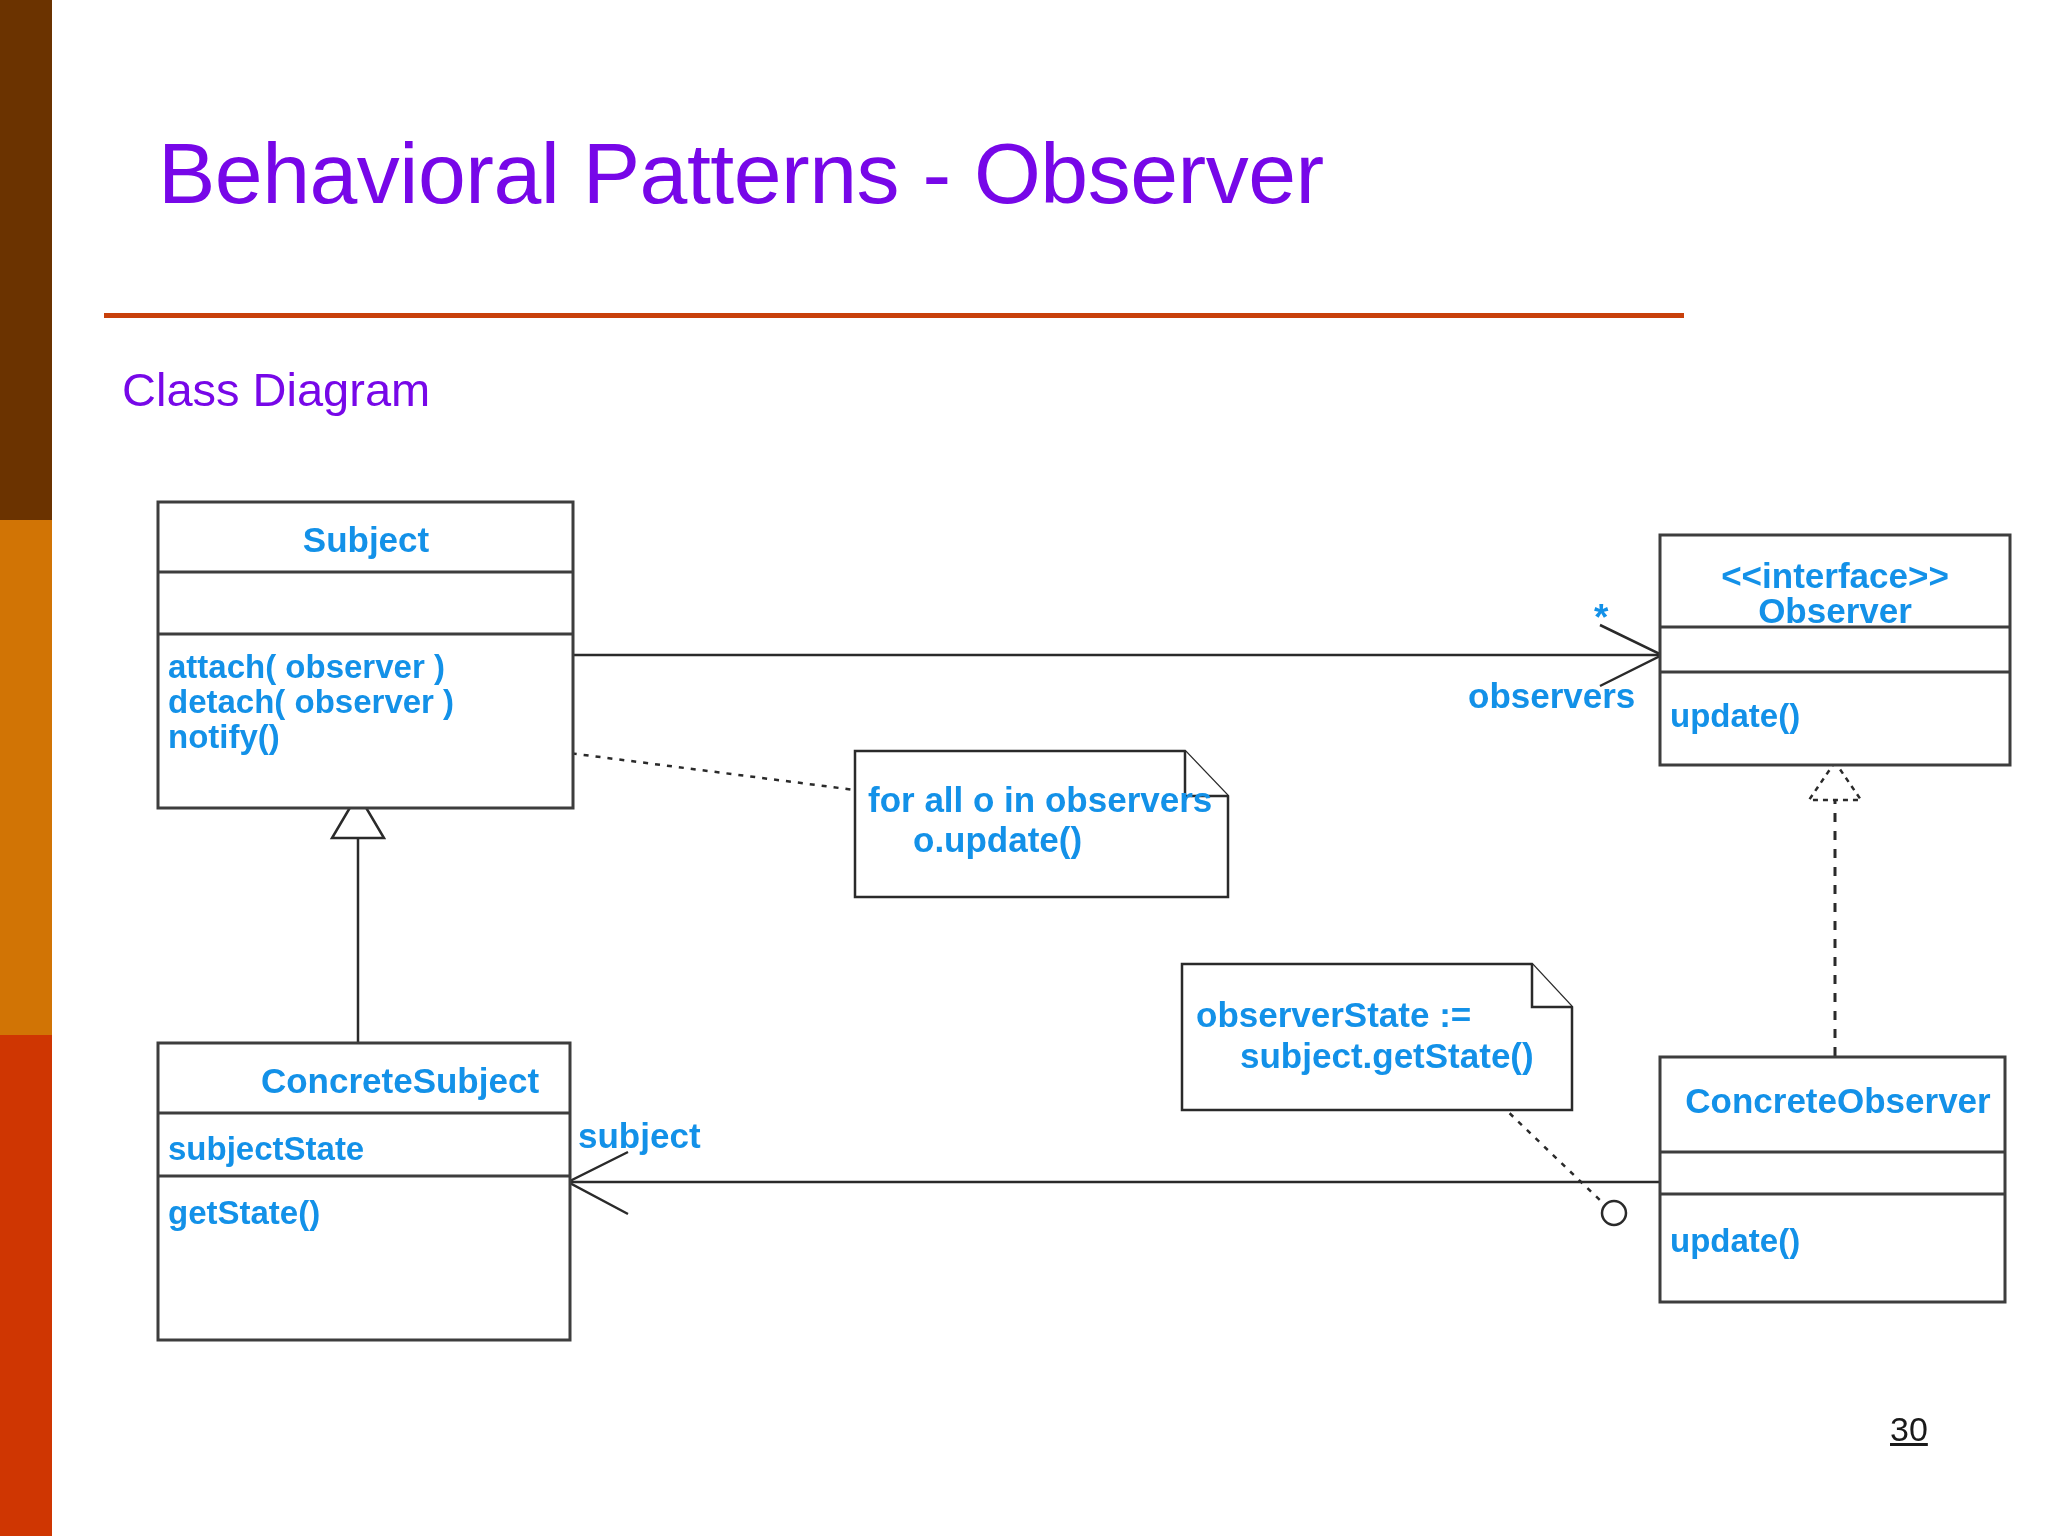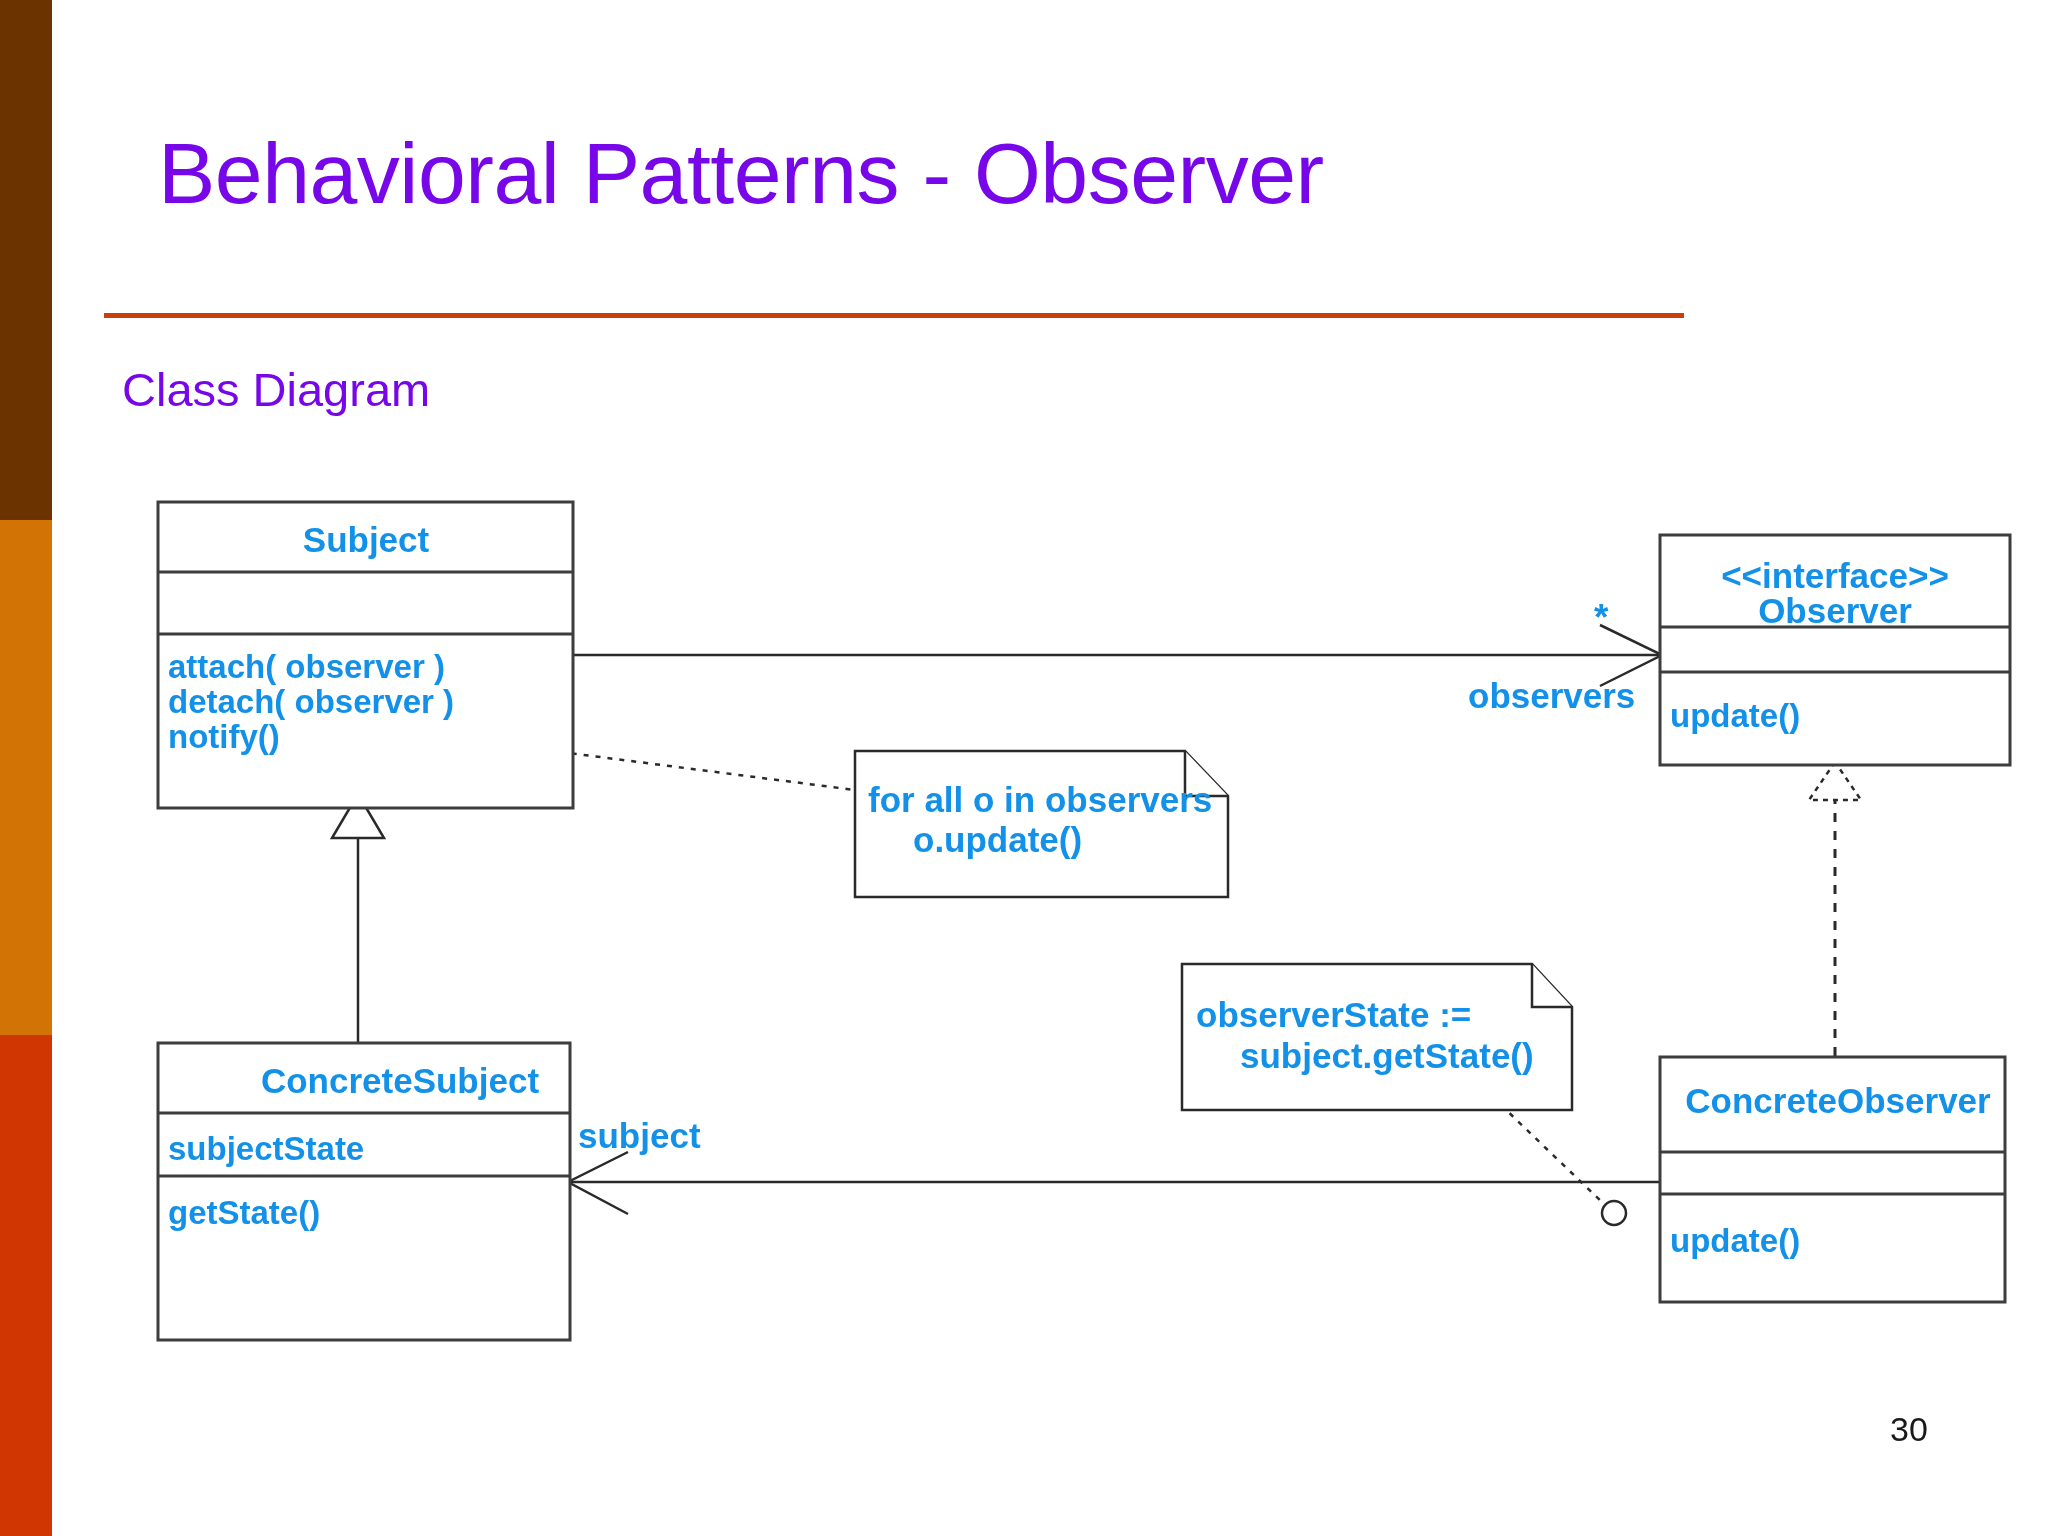--- a/index.html
+++ b/index.html
@@ -57,20 +57,21 @@
     white-space: nowrap;
   }
 
   
   #page-number {
     position: absolute;
     left: 1890px;
     top: 1410px;
     font-size: 34px;
     color: #1a1a1a;
+    text-decoration: underline;
   }
 
   
   #diagram {
     position: absolute;
     left: 0; top: 0;
     width: 2048px;
     height: 1536px;
   }
   svg text { font-family: "Liberation Sans", sans-serif; }

